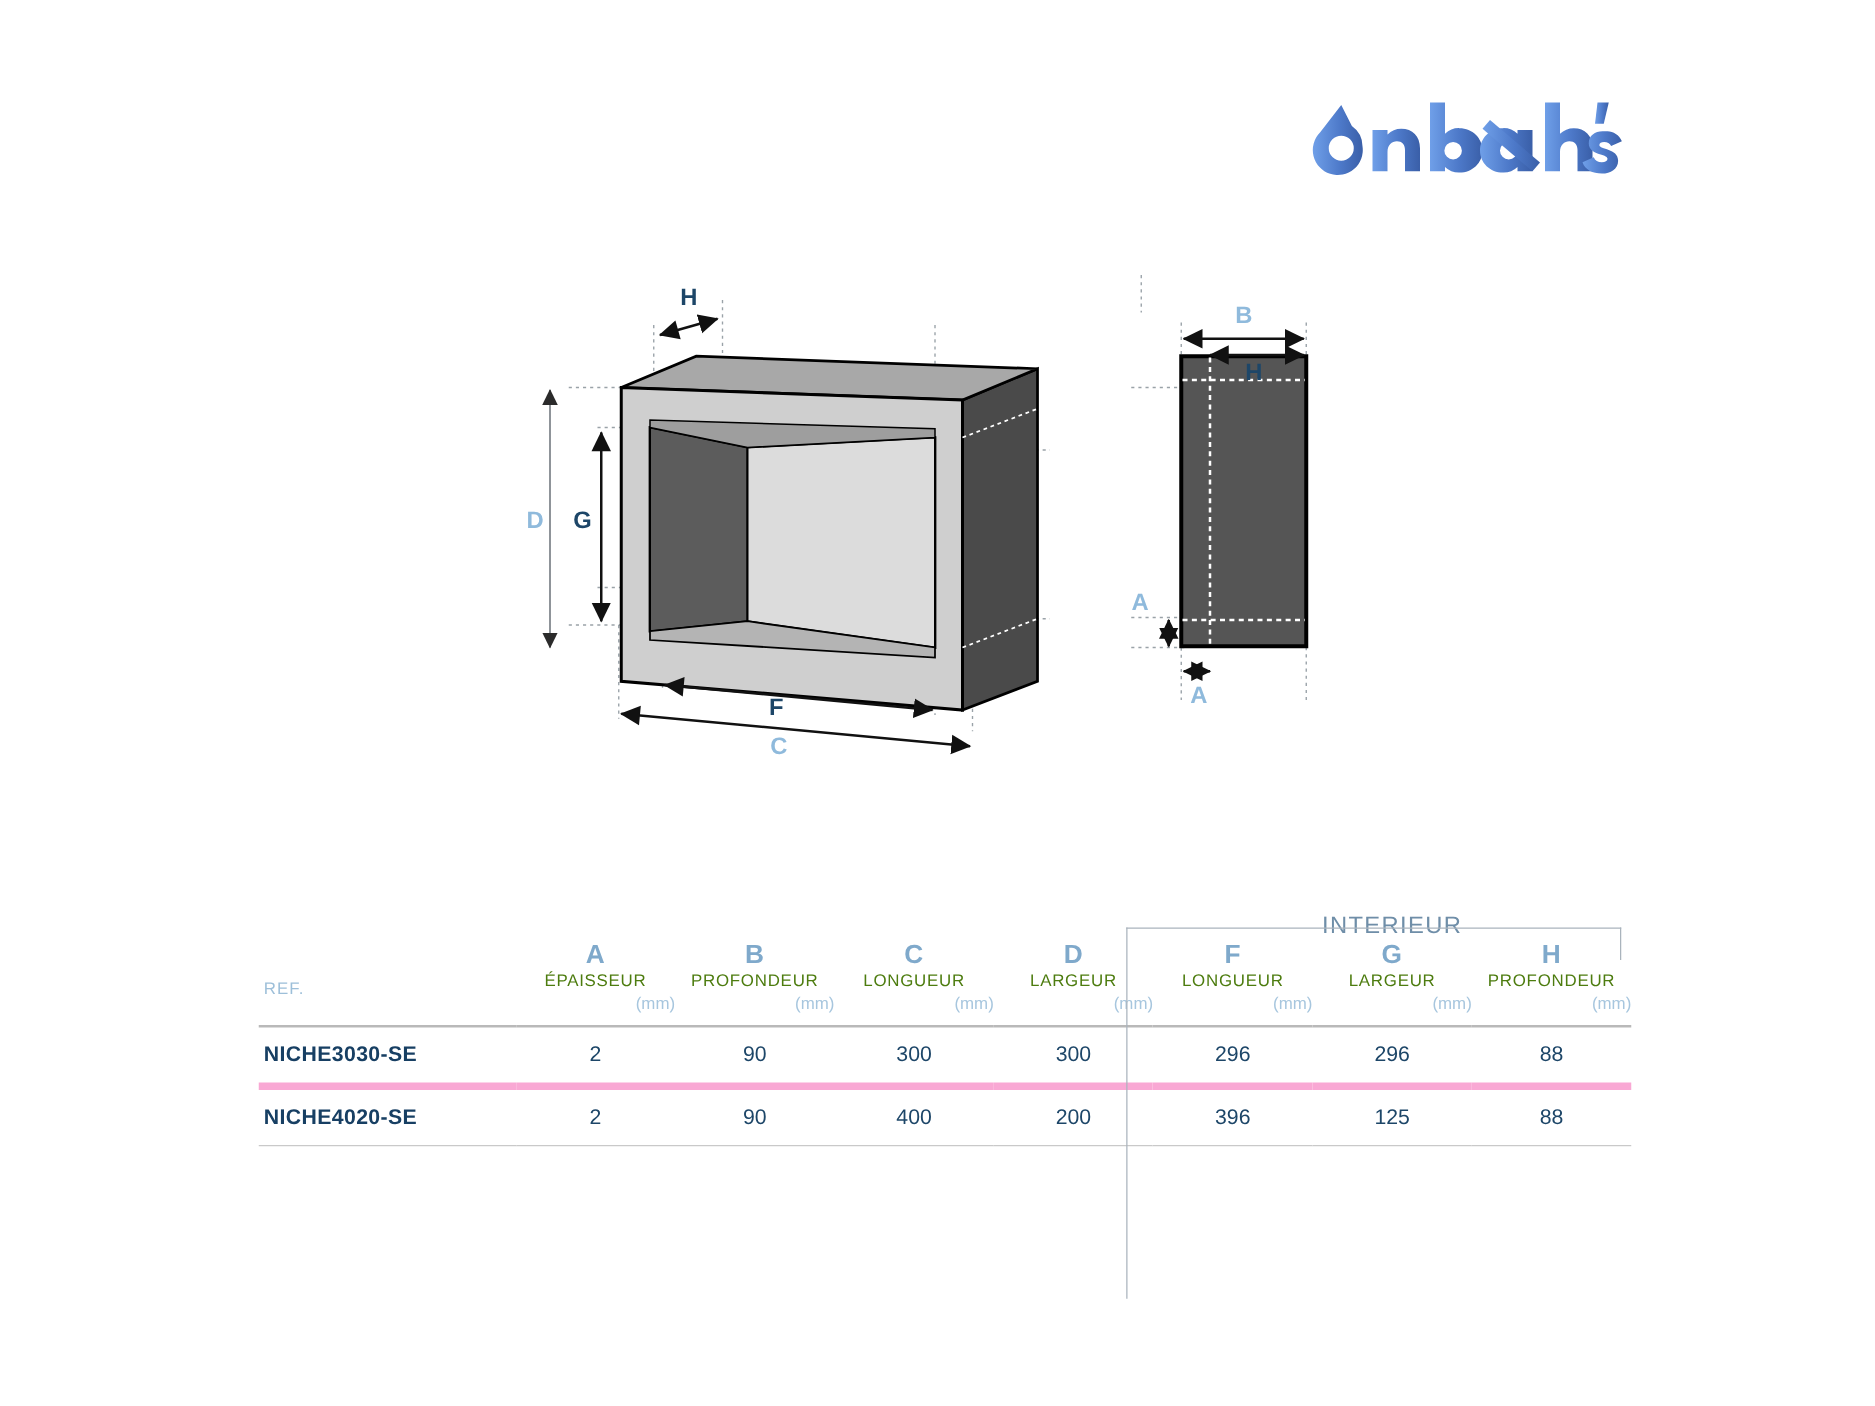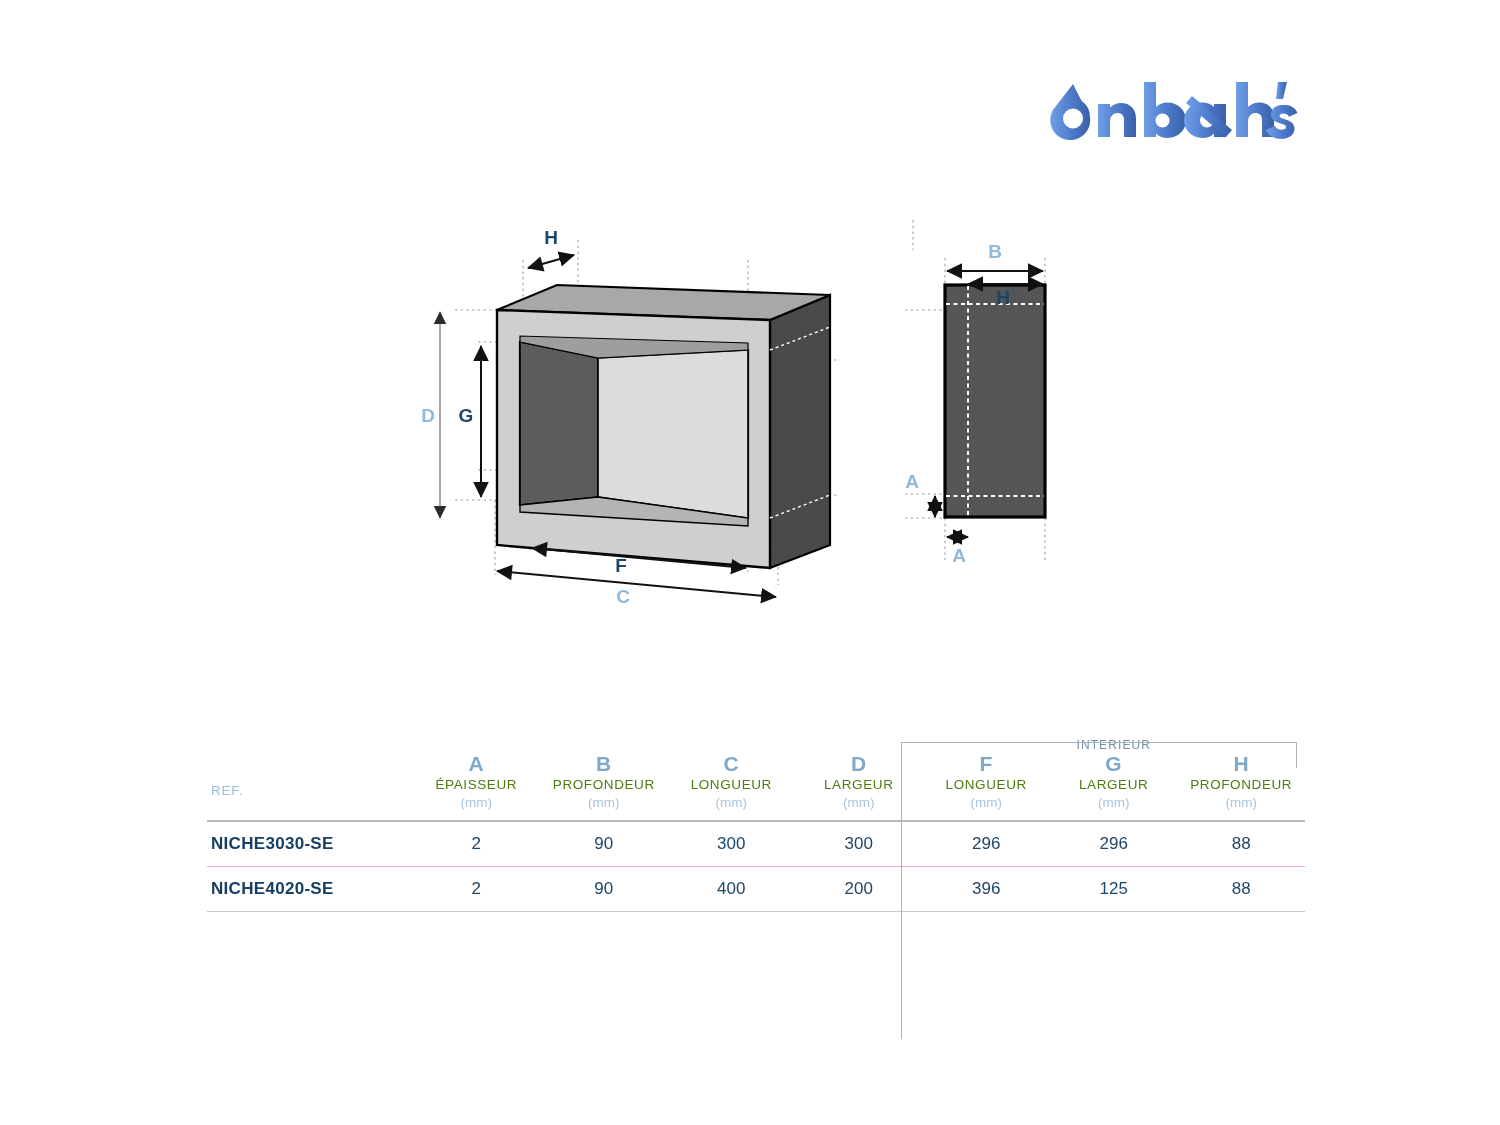--- a/index.html
+++ b/index.html
@@ -43,50 +43,50 @@
   #spec-table{
     position:absolute;left:207px;top:726px;width:1098px;
     border-collapse:collapse;
     table-layout:fixed;
   }
   #spec-table col.c-ref{width:200px;}
   #spec-table col.c-d{width:124px;}
 
   .grp-row td{padding:0;height:26px;vertical-align:bottom;}
   .grp-label{
-    text-align:center;font-size:12px;color:#6f8ea8;
+    text-align:center;font-size:19px;color:#6f8ea8;
     letter-spacing:1.1px;padding-bottom:4px;
   }
 
   thead th{
     padding:0 0 9px 0;
     vertical-align:bottom;
     font-weight:400;
   }
   .hdr-letter{
     display:block;font-size:21px;font-weight:700;color:#7fa9cb;
     letter-spacing:0.5px;line-height:1.15;
   }
   .hdr-name{
     display:block;font-size:13.5px;color:#4d7c0f;letter-spacing:0.6px;
     line-height:1.3;
   }
   .hdr-unit{
-    display:block;font-size:13.5px;color:#a7c6de;line-height:1.3;
+    display:block;font-size:13.5px;color:#a7c6de;line-height:1.3;text-align:right;
   }
   th.ref-head{
     text-align:left;font-size:13.5px;color:#9dbfd9;letter-spacing:0.8px;
     padding-left:4px;padding-bottom:22px;vertical-align:bottom;
   }
 
   thead tr.head-row th{border-bottom:2px solid #b9b9b9;}
 
   tbody td{
     height:42px;
-    border-bottom:1px solid #f9a8d4;
+    border-bottom:6px solid #f9a8d4;
     font-size:17px;
     color:#1d4668;
     text-align:center;
     font-weight:400;
   }
   tbody td.ref{
     text-align:left;padding-left:4px;
     font-weight:700;font-size:17px;color:#173f63;letter-spacing:0.3px;
   }
   tbody tr:last-child td{border-bottom:1px solid #c9c9c9;}

